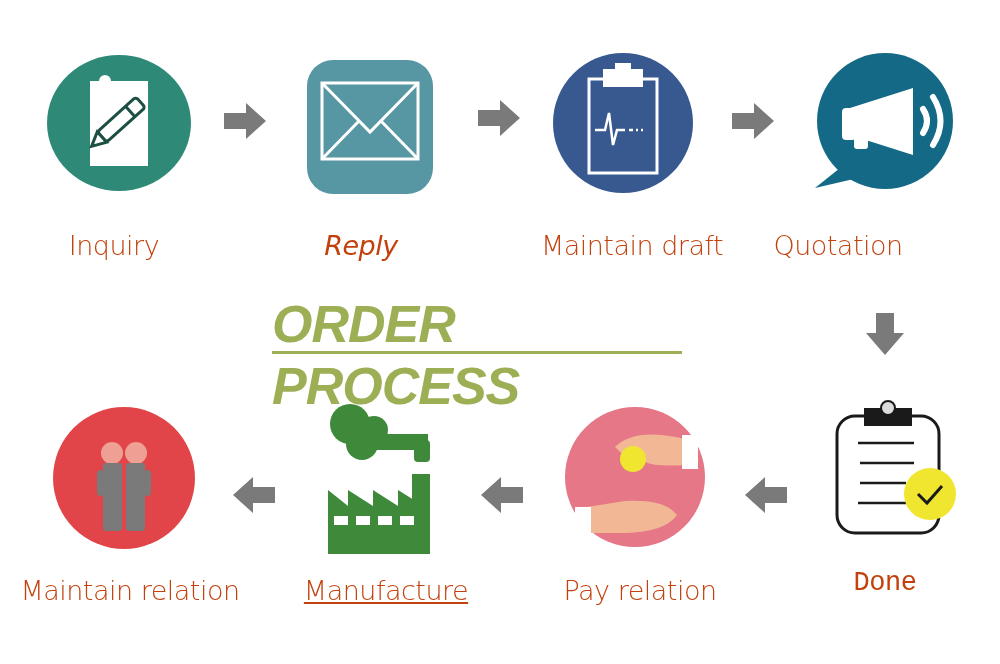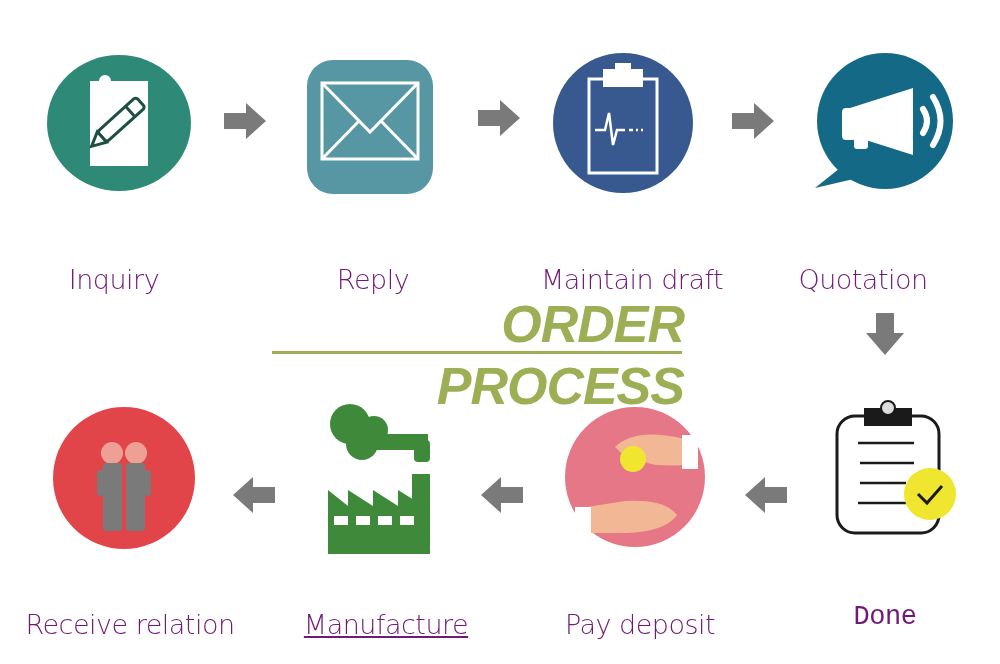--- a/index.html
+++ b/index.html
@@ -3,26 +3,25 @@
   <meta charset="utf-8">
   <style>
     html, body { margin: 0; padding: 0; }
     body {
       width: 1000px; height: 664px; background: #ffffff; position: relative; overflow: hidden;
       font-family: "DejaVu Sans", sans-serif;
     }
     .abs { position: absolute; }
     .label {
       position: absolute; font-family: "DejaVu Sans", sans-serif; font-weight: 300;
-      font-size: 27px; color: #701a75; white-space: nowrap; letter-spacing: -0.5px;
+      font-size: 27px; color: #c2410c; white-space: nowrap; letter-spacing: -0.5px;
       transform: translateX(-50%);
-      margin-top: 34px;
     }
     .title {
-      position: absolute; left: 272px; top: 293px; width: 412px; text-align: right;
+      position: absolute; left: 272px; top: 293px; width: 412px; text-align: left;
       font-family: "Liberation Sans", sans-serif; font-weight: bold; font-style: italic;
       font-size: 52px; color: #9caf55; letter-spacing: -1px; line-height: 62px;
     }
     .title-underline {
       position: absolute; left: 272px; top: 351px; width: 410px; height: 3px; background: #9caf55;
     }
     svg { display: block; overflow: visible; }
   </style>
 </head>
 <body>
@@ -52,21 +51,21 @@
 
 <div class="abs" style="left:307px;top:60px;">
   <svg width="126" height="134" viewBox="0 0 126 134">
     <rect x="0" y="0" width="126" height="134" rx="26" fill="#5796a3"></rect>
     <rect x="15" y="23" width="96" height="76" fill="none" stroke="#ffffff" stroke-width="3"></rect>
     <polyline points="15,23 63,72 111,23" fill="none" stroke="#ffffff" stroke-width="3"></polyline>
     <line x1="15" y1="99" x2="52" y2="61" stroke="#ffffff" stroke-width="3"></line>
     <line x1="111" y1="99" x2="74" y2="61" stroke="#ffffff" stroke-width="3"></line>
   </svg>
 </div>
-<div class="label" style="left:373px;top:230px;">Reply</div>
+<div class="label" style="left:361px;top:230px;font-style:italic;">Reply</div>
 
 <div class="abs" style="left:478px;top:100px;">
   <svg width="42" height="36" viewBox="0 0 42 36">
       <polygon points="0,10 22,10 22,0 42,18 22,36 22,26 0,26" fill="#7a7a7a"></polygon>
     </svg>
 </div>
 
 <div class="abs" style="left:553px;top:53px;">
   <svg width="140" height="140" viewBox="0 0 140 140">
     <circle cx="70" cy="70" r="70" fill="#37598f"></circle>
@@ -91,21 +90,21 @@
   <svg width="145" height="140" viewBox="0 0 145 140">
     <circle cx="75" cy="68" r="68" fill="#146a86"></circle>
     <polygon points="30,115 5,135 48,125" fill="#146a86"></polygon>
     <polygon points="40,55 103,35 103,102 40,82" fill="#ffffff"></polygon>
     <rect x="32" y="55" width="14" height="32" rx="4" fill="#ffffff"></rect>
     <rect x="44" y="80" width="14" height="16" rx="3" fill="#ffffff"></rect>
     <path d="M113,56 Q121,68 113,80" fill="none" stroke="#ffffff" stroke-width="6" stroke-linecap="round"></path>
     <path d="M123,44 Q138,68 123,92" fill="none" stroke="#ffffff" stroke-width="6" stroke-linecap="round"></path>
   </svg>
 </div>
-<div class="label" style="left:863px;top:230px;">Quotation</div>
+<div class="label" style="left:838px;top:230px;">Quotation</div>
 
 <div class="abs" style="left:866px;top:313px;">
   <svg width="38" height="42" viewBox="0 0 38 42">
       <polygon points="10,0 28,0 28,20 38,20 19,42 0,20 10,20" fill="#7a7a7a"></polygon>
     </svg>
 </div>
 
 <div class="abs" style="left:834px;top:398px;">
   <svg width="126" height="138" viewBox="0 0 126 138">
     <rect x="3" y="18" width="102" height="117" rx="18" fill="#ffffff" stroke="#1a1a1a" stroke-width="3"></rect>
@@ -130,21 +129,21 @@
 <div class="abs" style="left:565px;top:407px;">
   <svg width="140" height="140" viewBox="0 0 140 140">
     <circle cx="70" cy="70" r="70" fill="#e57787"></circle>
     <path d="M50,40 Q70,20 120,32 L120,58 Q90,60 80,55 Q60,52 50,40 Z" fill="#f2b896"></path>
     <rect x="117" y="28" width="16" height="34" fill="#ffffff"></rect>
     <circle cx="68" cy="52" r="13" fill="#f0e630"></circle>
     <path d="M22,100 L60,94 Q100,92 112,108 Q100,125 60,126 L22,126 Z" fill="#f2b896"></path>
     <rect x="10" y="100" width="16" height="34" fill="#ffffff"></rect>
   </svg>
 </div>
-<div class="label" style="left:640px;top:575px;">Pay deposit</div>
+<div class="label" style="left:640px;top:575px;">Pay relation</div>
 
 <div class="abs" style="left:481px;top:477px;">
   <svg width="42" height="36" viewBox="0 0 42 36">
       <polygon points="42,10 20,10 20,0 0,18 20,36 20,26 42,26" fill="#7a7a7a"></polygon>
     </svg>
 </div>
 
 <div class="abs" style="left:328px;top:402px;">
   <svg width="120" height="152" viewBox="0 0 120 152">
     <g fill="#3f8a3a">
@@ -176,13 +175,13 @@
   <svg width="142" height="146" viewBox="0 0 142 146">
     <circle cx="71" cy="73" r="71" fill="#e14549"></circle>
     <circle cx="59" cy="48" r="11" fill="#efa095"></circle>
     <circle cx="83" cy="48" r="11" fill="#efa095"></circle>
     <rect x="50" y="58" width="19" height="68" rx="3" fill="#7a7a7a"></rect>
     <rect x="73" y="58" width="19" height="68" rx="3" fill="#7a7a7a"></rect>
     <rect x="44" y="65" width="8" height="26" rx="4" fill="#7a7a7a"></rect>
     <rect x="90" y="65" width="8" height="26" rx="4" fill="#7a7a7a"></rect>
   </svg>
 </div>
-<div class="label" style="left:130px;top:575px;">Receive relation</div>
+<div class="label" style="left:130px;top:575px;">Maintain relation</div>
 
 </body></html>

